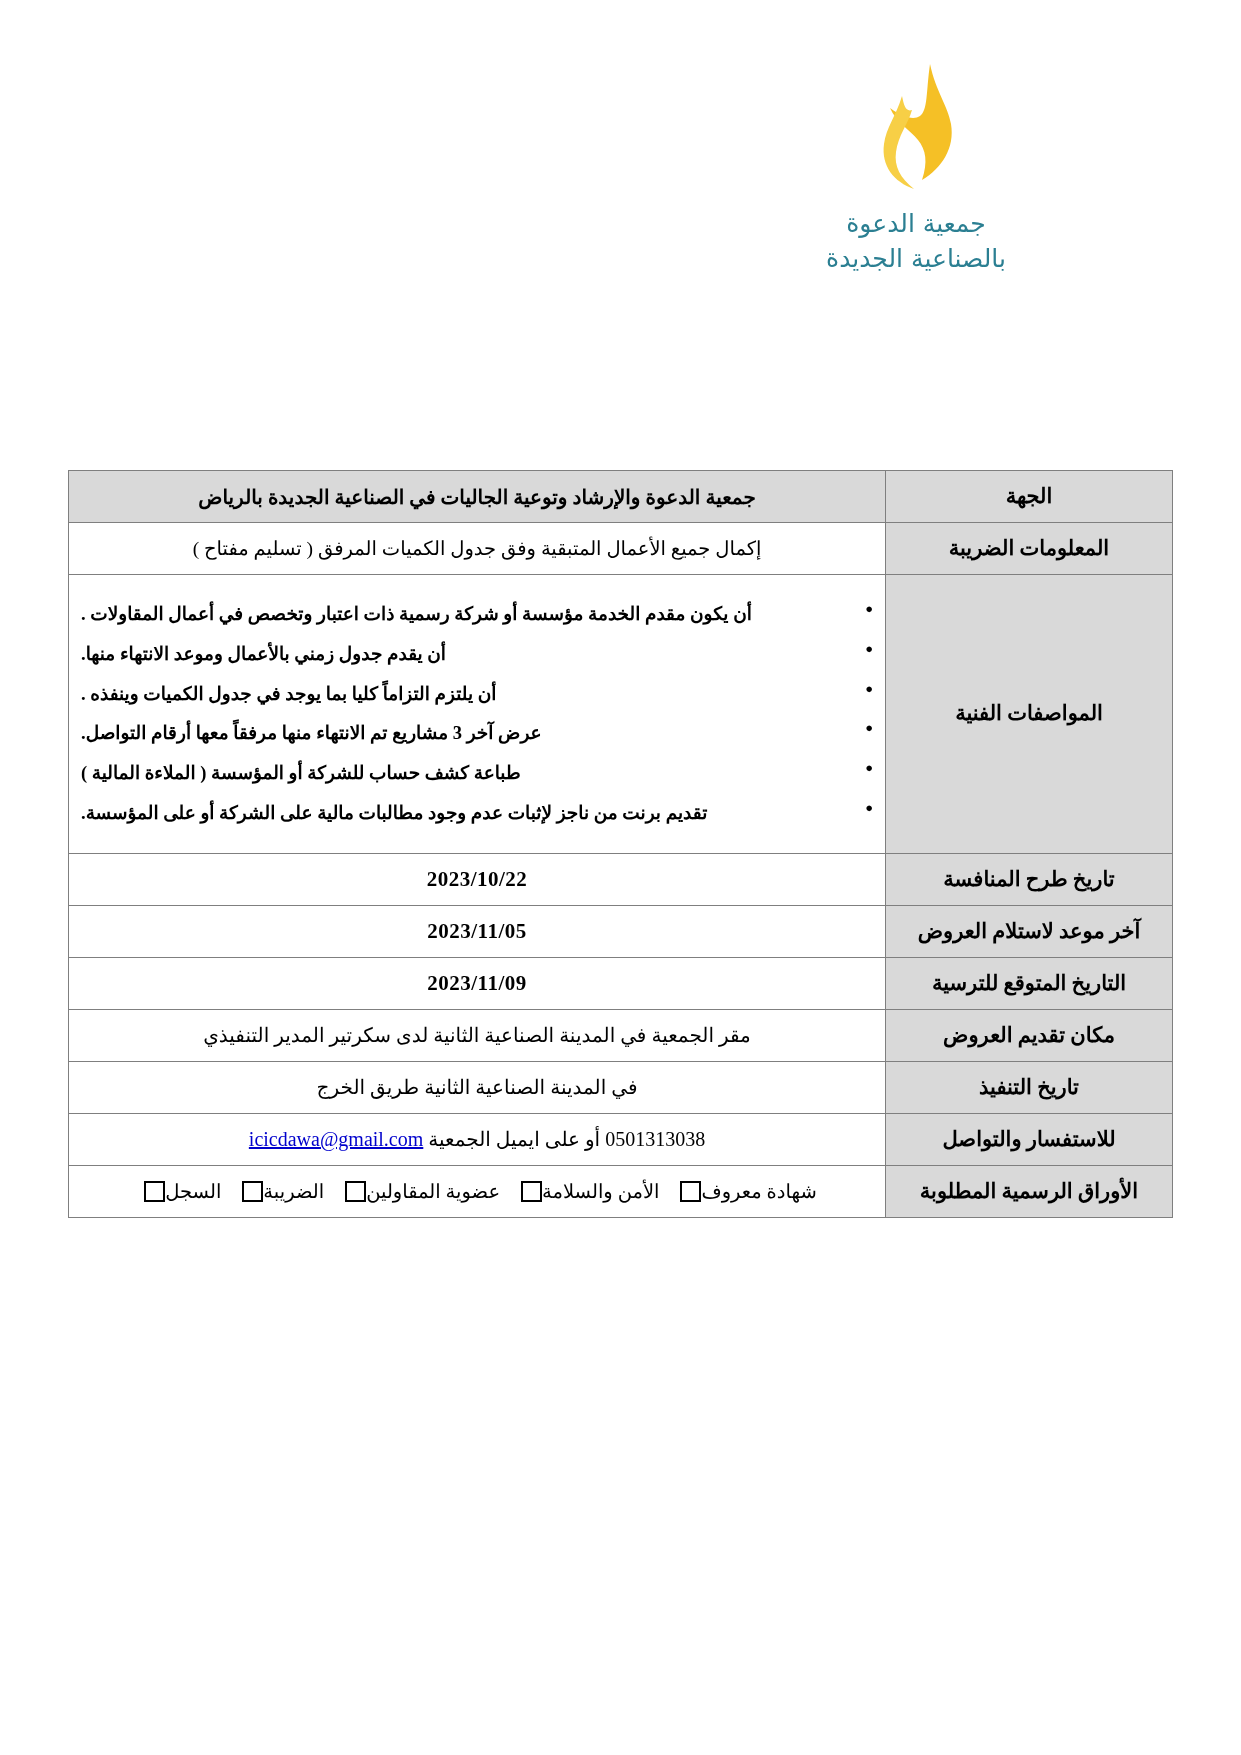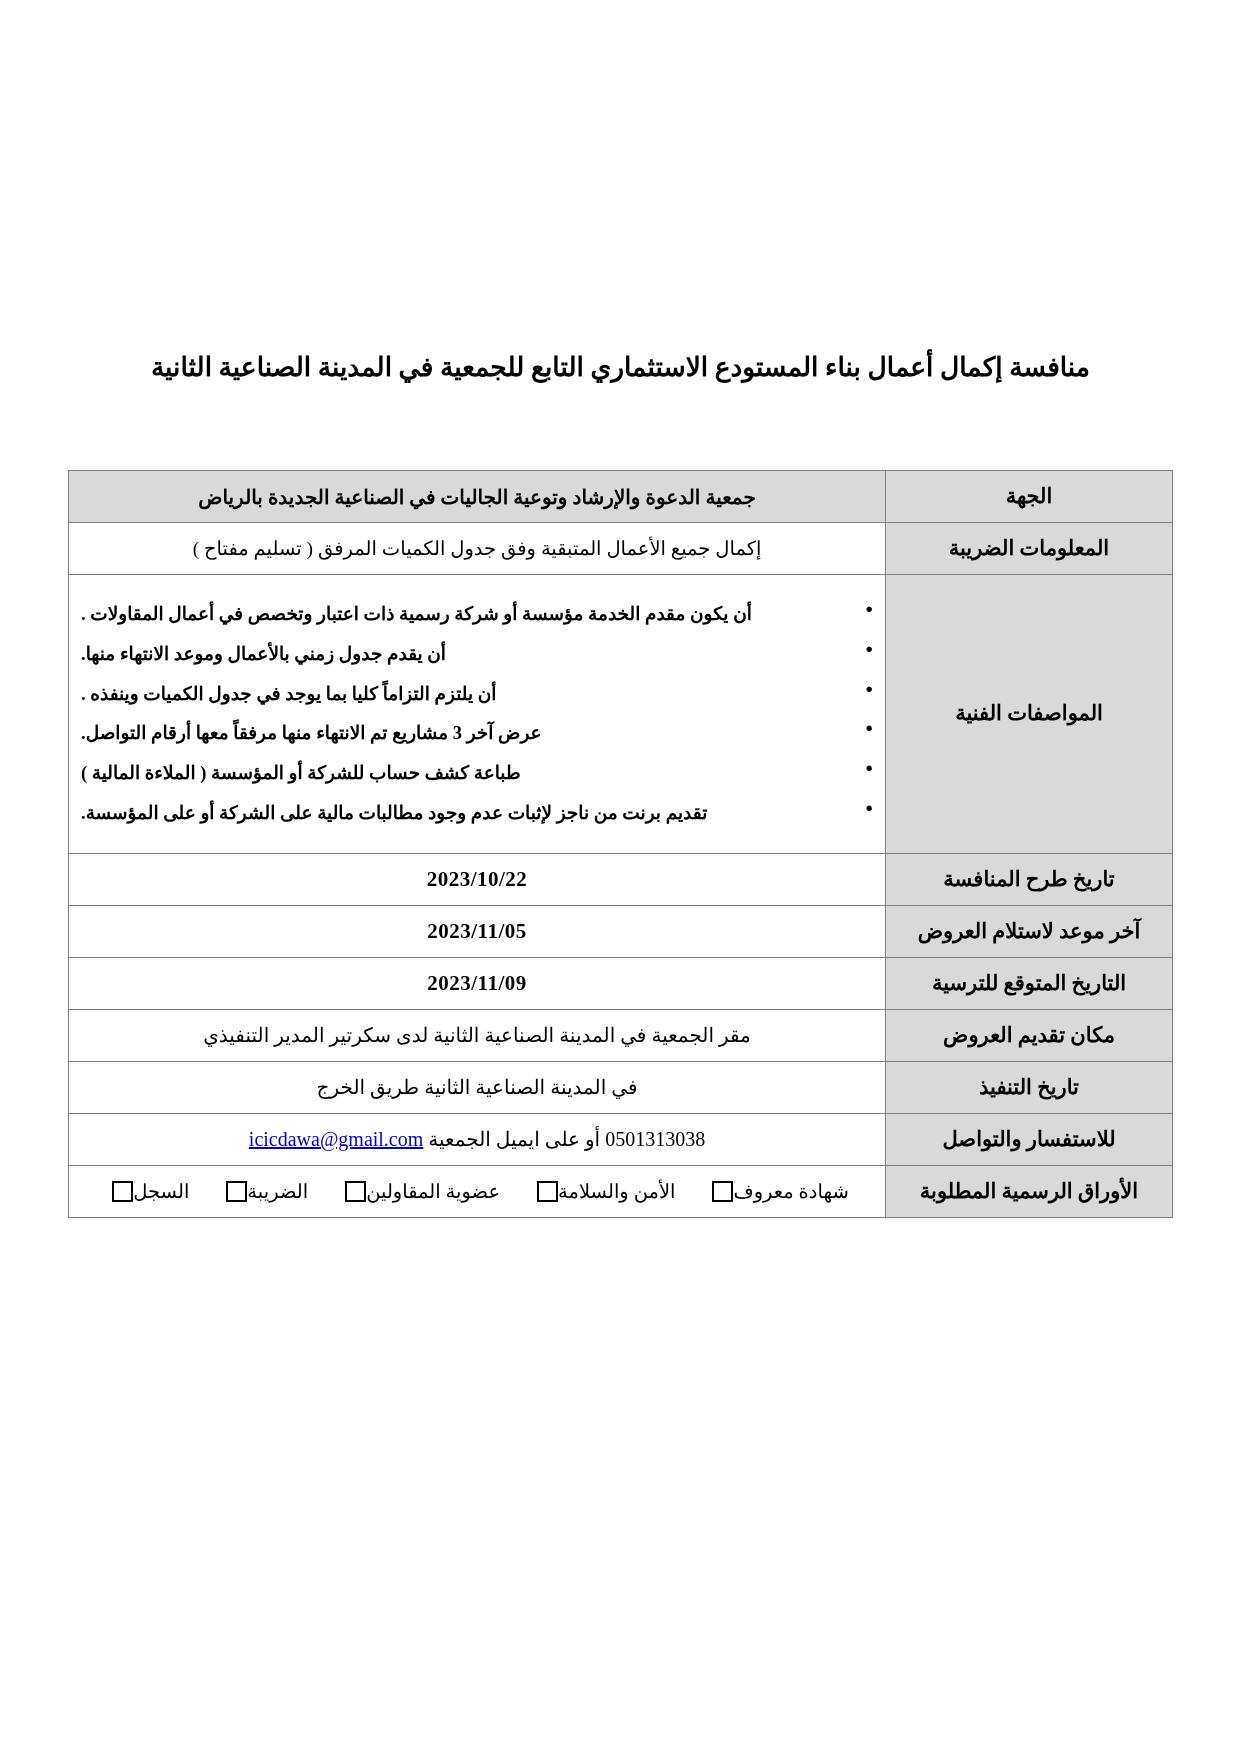--- a/index.html
+++ b/index.html
@@ -141,21 +141,21 @@
   
   .docs-cell {
     padding: 18px 12px;
     text-align: center;
   }
   .docs-line {
     display: flex;
     flex-direction: row-reverse;
     justify-content: center;
     flex-wrap: wrap;
-    gap: 16px;
+    gap: 0px;
     font-size: 19.5px;
   }
   .doc-item {
     display: inline-flex;
     flex-direction: row-reverse;
     align-items: center;
     margin: 0 7px;
     white-space: nowrap;
   }
   .cb {
@@ -166,22 +166,35 @@
     margin-left: 7px;
     flex: 0 0 auto;
   }
   .doc-label { line-height: 1; }
 </style>
 </head>
 <body>
 
 <div class="page">
 
-
-  <div class="doc-title">منافسة إكمال أعمال بناء المستودع الاستثماري التابع للجمعية في المدينة الصناعية الثانية</div>
+  <div class="logo-block">
+    <div class="flame-wrap">
+      <svg width="120" height="135" viewBox="0 0 120 135" aria-hidden="true">
+        <path d="M74 2 C80 30 92 44 95 62 C99 86 86 106 66 118 C72 100 70 88 62 78
+                 C54 68 40 60 34 46 C48 56 58 58 64 54 C72 48 70 30 74 2 Z" fill="#f5c026"></path>
+        <path d="M46 34 C40 54 30 66 28 82 C25 104 38 120 58 127
+                 C44 116 38 104 40 90 C42 74 52 62 56 48 C50 50 48 44 46 34 Z" fill="#f7cf46"></path>
+      </svg>
+    </div>
+    <div class="logo-text">
+      <span>جمعية الدعوة</span>
+      <span class="line2">بالصناعية الجديدة</span>
+    </div>
+  </div>
+
 
   <table class="tender-table">
     <tbody>
       <tr class="row-head">
         <td class="col-label">الجهة</td>
         <td class="col-value">جمعية الدعوة والإرشاد وتوعية الجاليات في الصناعية الجديدة بالرياض</td>
       </tr>
 
       <tr>
         <td class="col-label">المعلومات الضريبة</td>

